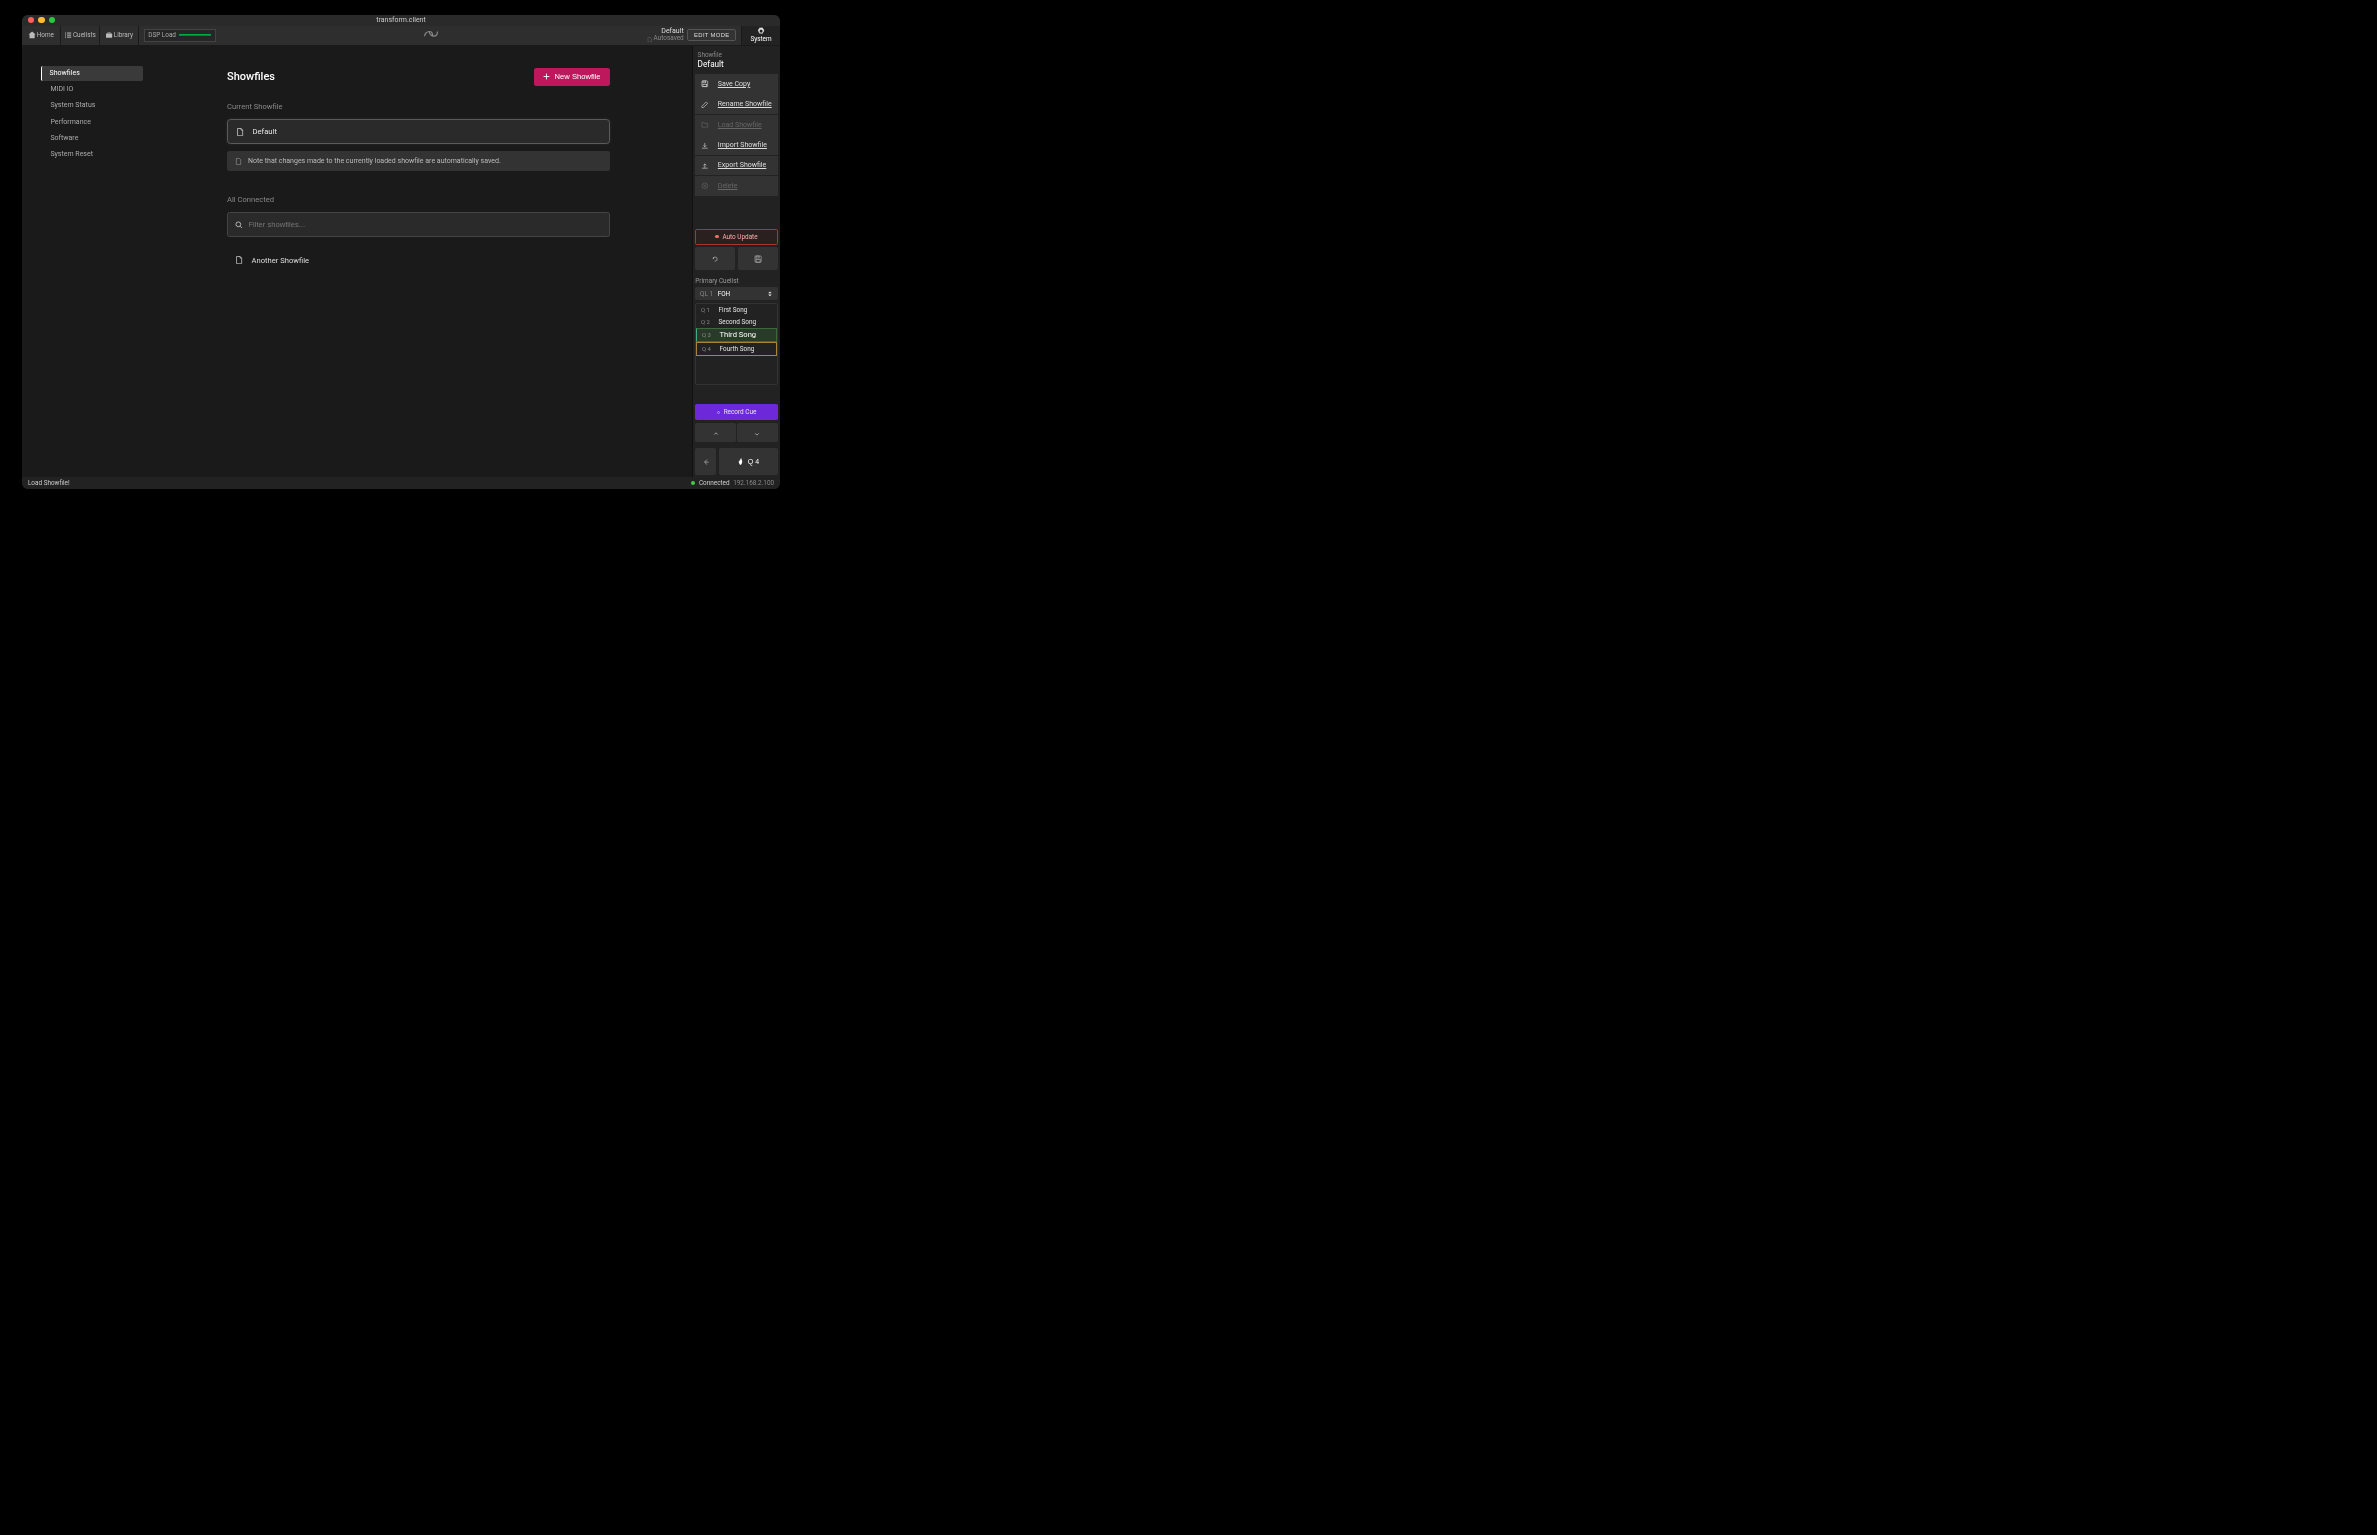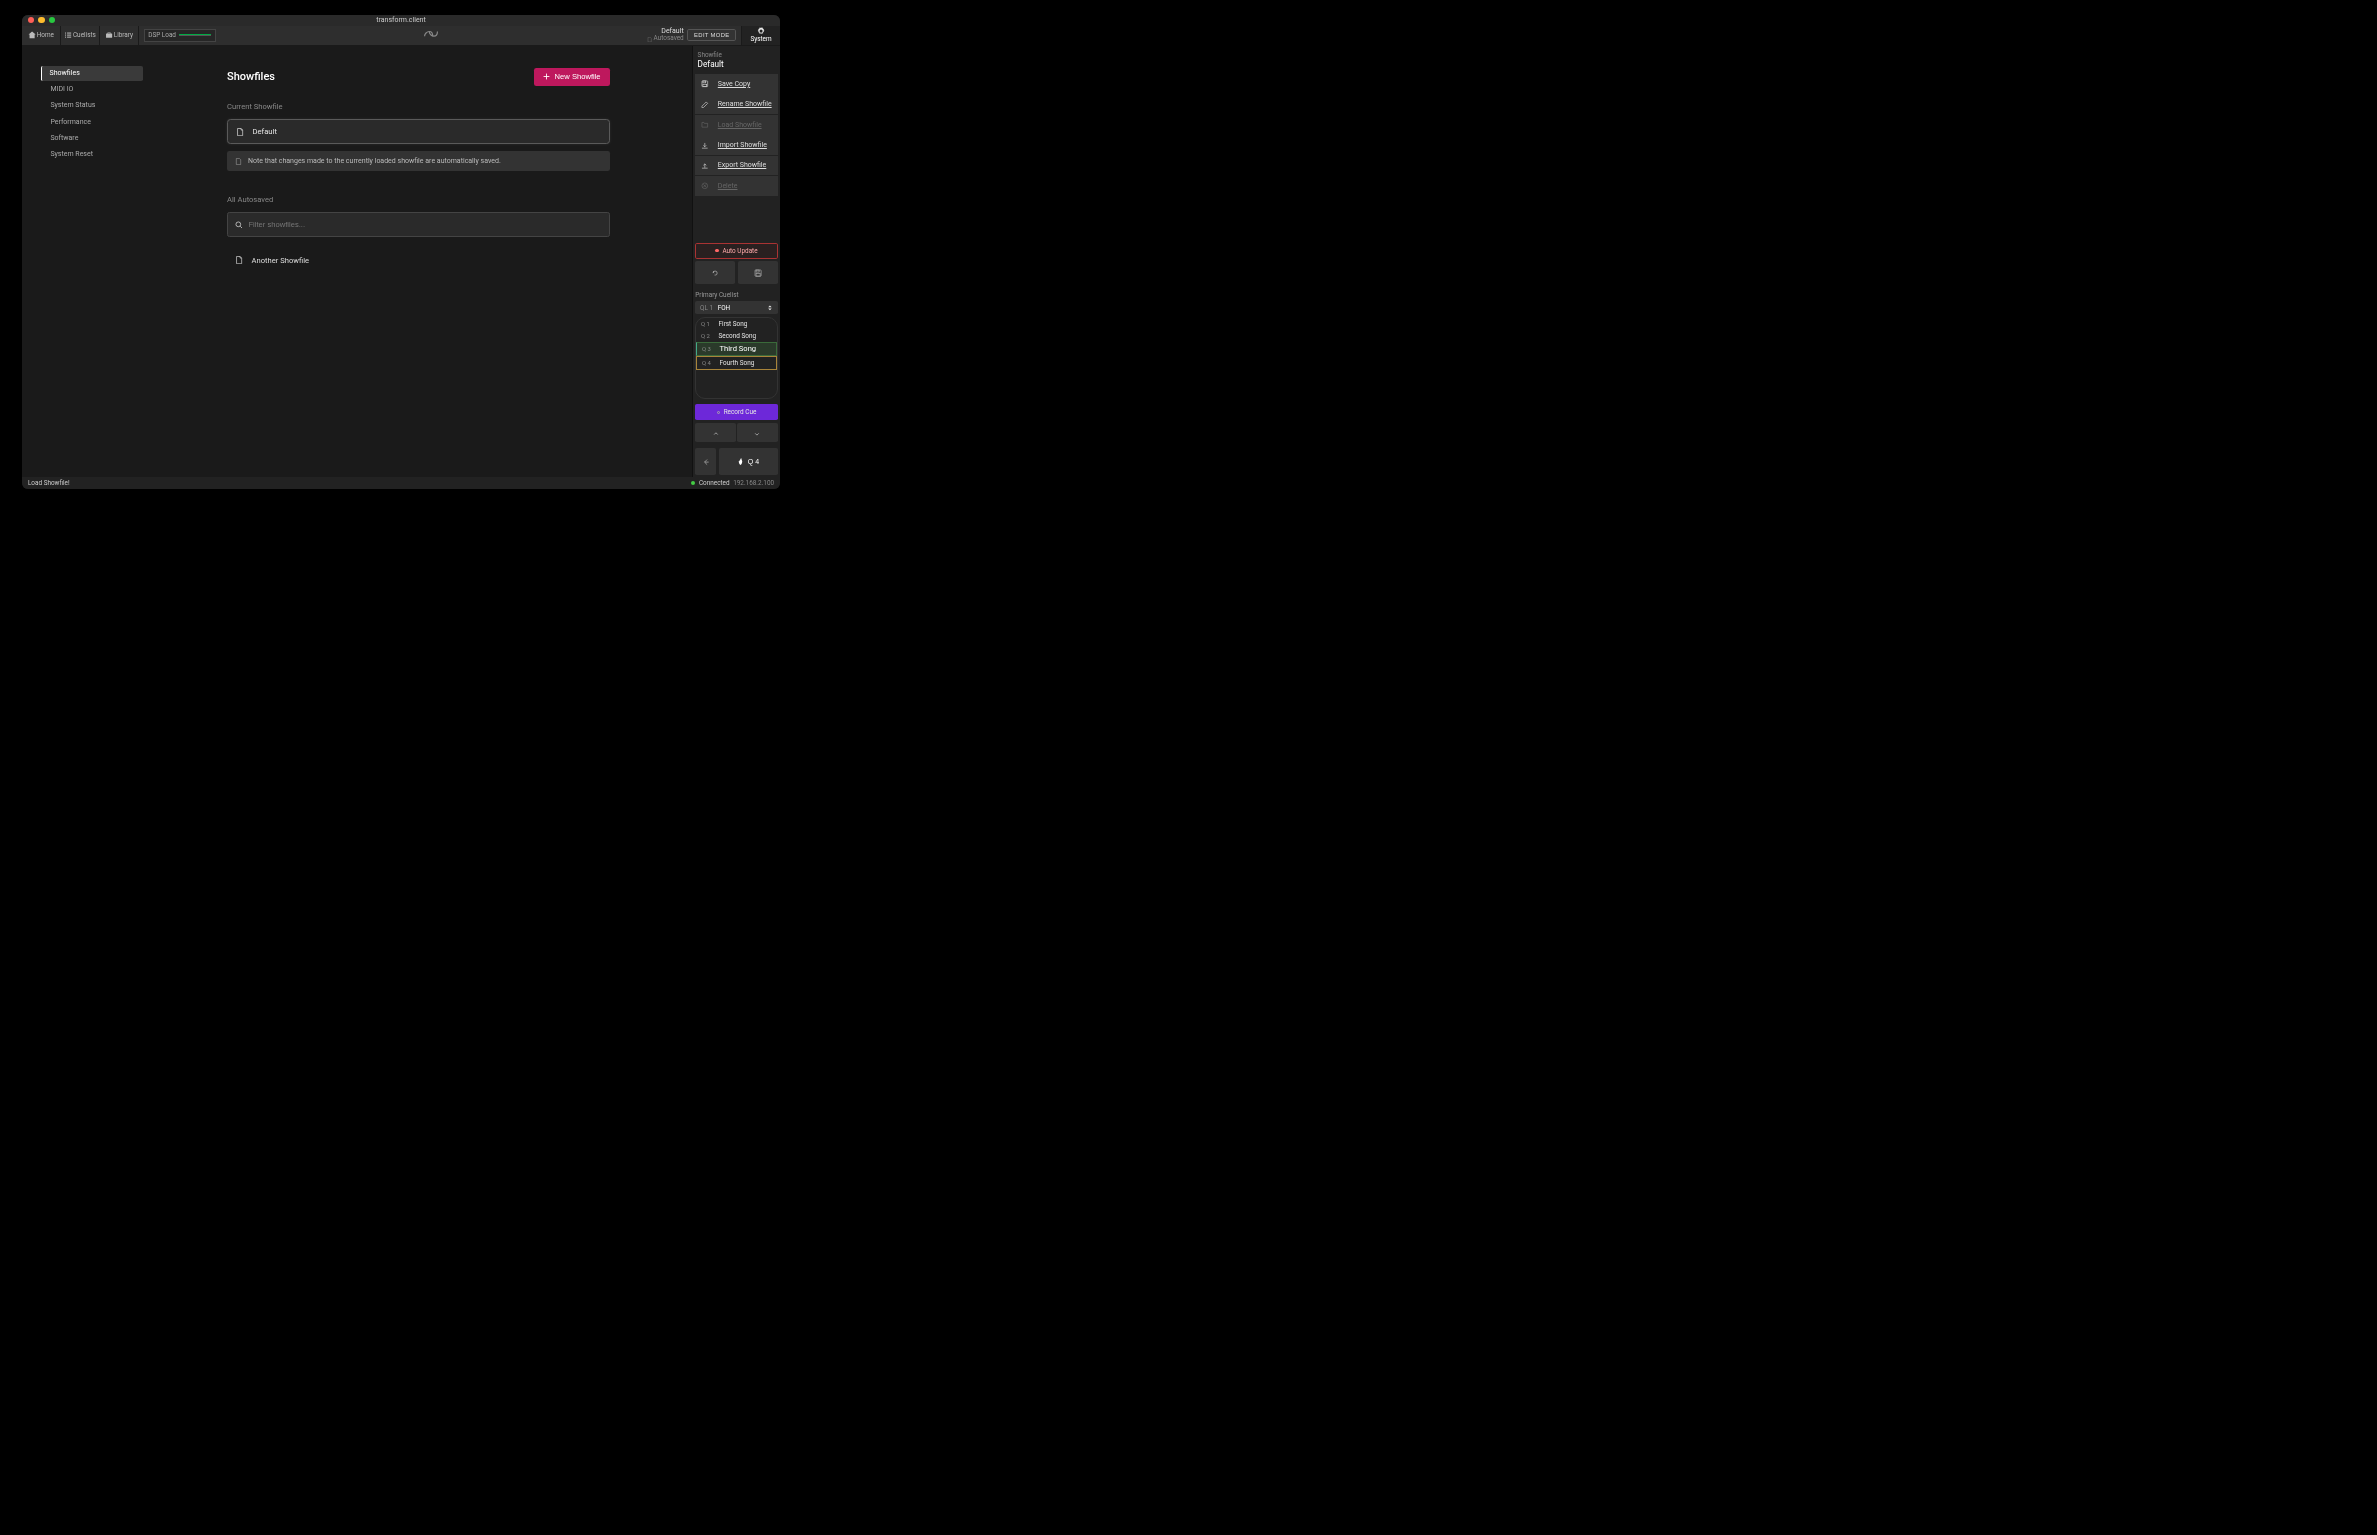--- a/index.html
+++ b/index.html
@@ -290,22 +290,22 @@
   align-items: center;
   gap: 4.7px;
   font-size: 6.4px;
   margin-bottom: 3.5px;
 }
 .cuelist-select .ql { color: #888; }
 .cuelist-select .foh { color: #fff; flex: 1; }
 .cuelist-select svg { width: 5.9px; height: 5.9px; }
 .cues {
   border: 0.6px solid #333;
-  border-radius: 10px;
-  margin-bottom: 5px;
+  border-radius: 2px;
+  margin-bottom: 19px;
   min-height: 82px;
 }
 .cue {
   display: flex;
   gap: 5.9px;
   padding: 1.8px 4.7px;
   font-size: 6.4px;
   align-items: center;
 }
 .cue .q { color: #888; font-size: 5.9px; width: 11.7px; }
@@ -489,21 +489,21 @@
         </div>
         <div class="note-box">
           <span class="icon">
             <svg width="7" height="7" viewBox="0 0 16 16" fill="none" stroke="currentColor">
                 <path d="M3 1h7l3 3v11H3z"></path>
               </svg>
           </span>
           <span>Note that changes made to the currently loaded showfile are automatically saved.</span>
         </div>
 
-        <div class="section-label">All Autosaved</div>
+        <div class="section-label">All Connected</div>
         <div class="filter-box">
           <span class="icon">
             <svg width="7.6" height="7.6" viewBox="0 0 16 16" fill="none" stroke="currentColor" stroke-width="1.5">
                 <circle cx="7" cy="7" r="5"></circle>
                 <line x1="11" y1="11" x2="15" y2="15"></line>
               </svg>
           </span>
           <input type="text" placeholder="Filter showfiles..." style="">
         </div>
         <div class="showfile-item">

